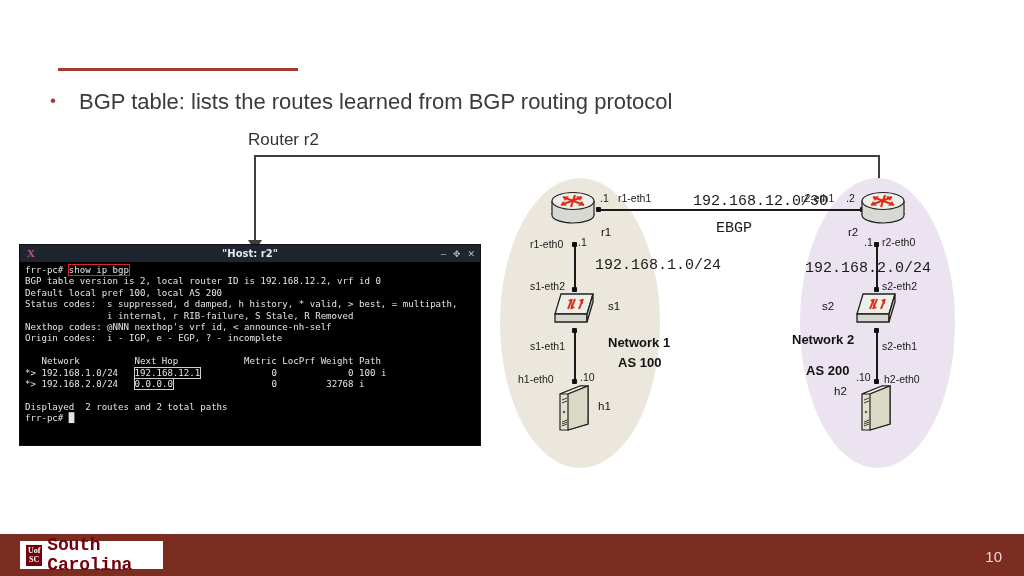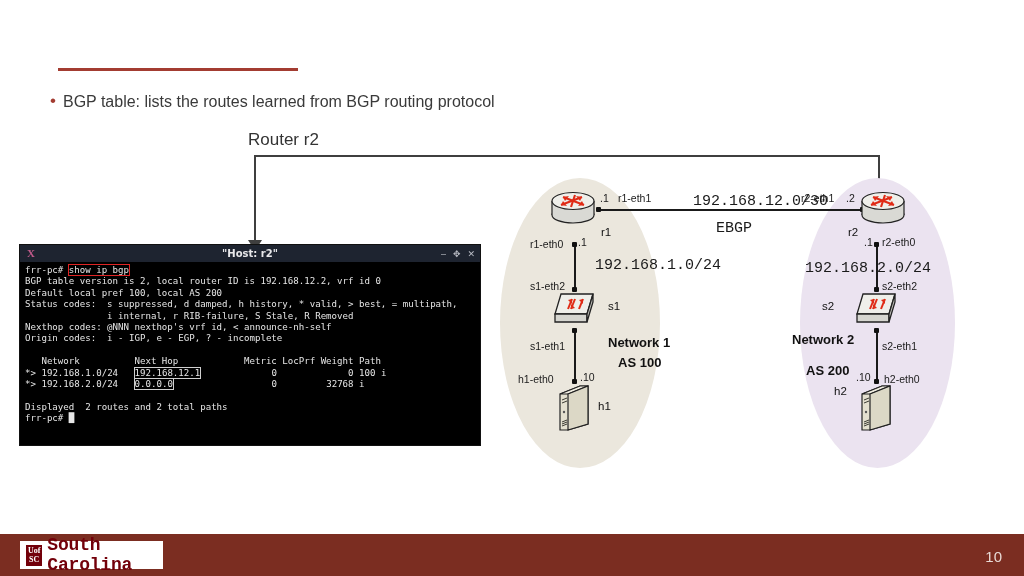--- a/index.html
+++ b/index.html
@@ -21,21 +21,21 @@
     background:#a33c31;
   }
   #bullet-row{
     position:absolute;left:50px;top:91px;
     display:flex;align-items:flex-start;gap:7px;
   }
   #bullet-dot{
     color:#a33c31;font-size:17px;line-height:20px;
   }
   #bullet-text{
-    font-size:16px;color:#3a3a3a;line-height:22px;white-space:nowrap;
+    font-size:22px;color:#3a3a3a;line-height:22px;white-space:nowrap;margin-left:16px;
   }
 
   
   #callout-label{
     position:absolute;left:248px;top:130px;
     font-size:17px;color:#333;white-space:nowrap;
   }
   .conn{position:absolute;background:#3f3f3f;}
   #conn-h{left:254px;top:155px;width:626px;height:2px;}
   #conn-v-left{left:254px;top:155px;width:2px;height:88px;}

